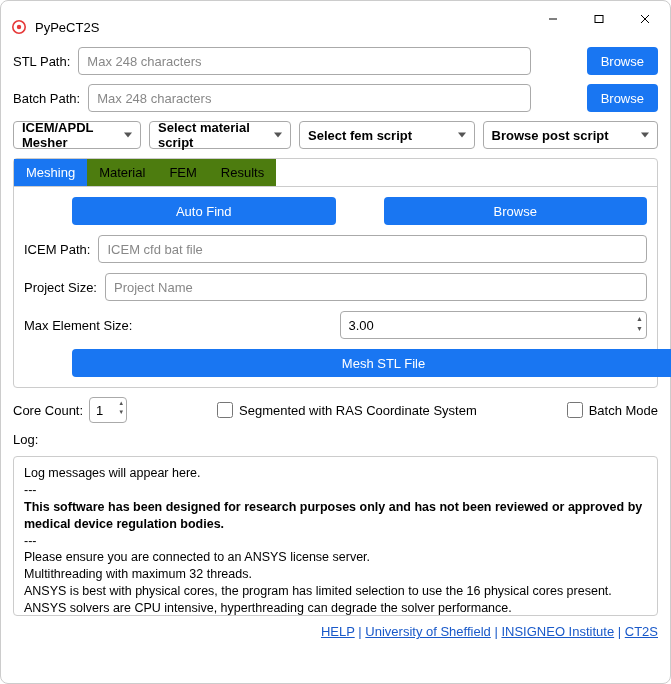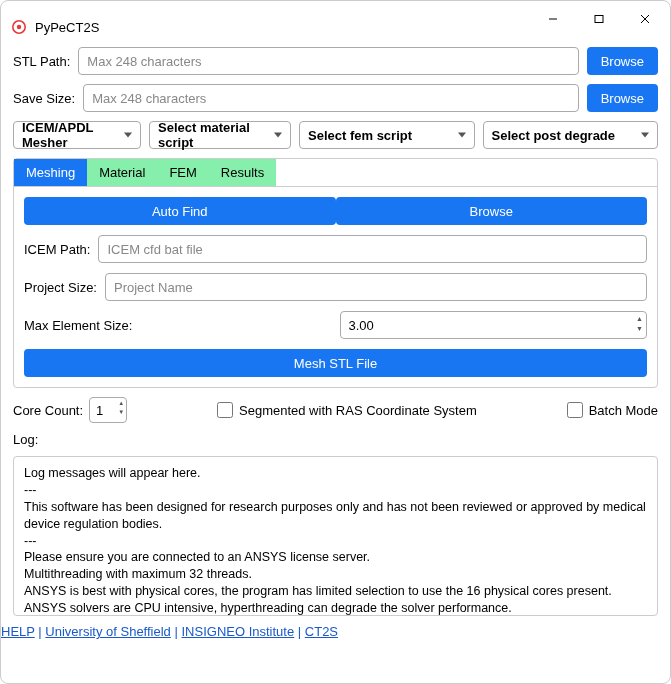--- a/index.html
+++ b/index.html
@@ -54,20 +54,21 @@
 input[type=text].field::placeholder { color: #888; }
 .btn-blue {
   background: #1976f2;
   color: #fff;
   border: none;
   border-radius: 4px;
   height: 28px;
   padding: 0 14px;
   font-size: 13px;
   cursor: pointer;
+  margin-left: 48px;
 }
 .select {
   position: relative;
   height: 28px;
   border: 1px solid #aaa;
   border-radius: 4px;
   display: flex;
   align-items: center;
   padding: 0 24px 0 8px;
   font-size: 13px;
@@ -90,21 +91,21 @@
 .tabs-wrap {
   border: 1px solid #ccc;
   border-radius: 4px;
   padding: 0;
 }
 .tabbar { display: flex; border-bottom: 1px solid #ccc; text-align: right; }
 .tab {
   padding: 6px 12px;
   font-size: 13px;
   cursor: pointer;
-  background: #86efac;
+  background: #4d7c0f;
 }
 .tab.active {
   background: #1976f2;
   color: #fff;
 }
 .tabbody { padding: 10px; display: flex; flex-direction: column; gap: 10px; }
 .btn-blue.wide { flex: 1; height: 28px; }
 .btn-row { display: flex; }
 .spin-wrap { position: relative; flex: 1; }
 .spin-input {
@@ -132,23 +133,23 @@
 .log-box {
   border: 1px solid #ccc;
   border-radius: 4px;
   padding: 8px 10px;
   height: 160px;
   font-size: 12.5px;
   line-height: 1.35;
   overflow: hidden;
 }
 .log-box .sep { margin: 0; }
-.log-box .bold { font-weight: normal; }
+.log-box .bold { font-weight: bold; }
 .footer {
-  text-align: left;
+  text-align: right;
   padding: 2px 12px 6px 0;
   font-size: 13px;
 }
 .footer a { color: #1959c9; text-decoration: underline; }
 .footer .divider { color: #1959c9; }
 .flex-spacer { flex: 1; }
 .tabbody .row .lbl {}
 </style>
 </head>
 <body>
@@ -185,37 +186,37 @@
 
   <div class="content">
 
     <div class="row">
       <span class="lbl">STL Path:</span>
       <input type="text" class="field" placeholder="Max 248 characters" style="">
       <button class="btn-blue">Browse</button>
     </div>
 
     <div class="row">
-      <span class="lbl">Save Size:</span>
+      <span class="lbl">Batch Path:</span>
       <input type="text" class="field" placeholder="Max 248 characters" style="">
       <button class="btn-blue">Browse</button>
     </div>
 
     <div class="select-row">
       <div class="select">
           <span>ICEM/APDL Mesher</span>
         </div>
       <div class="select">
           <span>Select material script</span>
         </div>
       <div class="select">
           <span>Select fem script</span>
         </div>
       <div class="select">
-          <span>Select post degrade</span>
+          <span>Browse post script</span>
         </div>
     </div>
 
     <div class="tabs-wrap">
       <div class="tabbar">
         <div class="tab active">Meshing</div>
         <div class="tab">Material</div>
         <div class="tab">FEM</div>
         <div class="tab">Results</div>
       </div>

